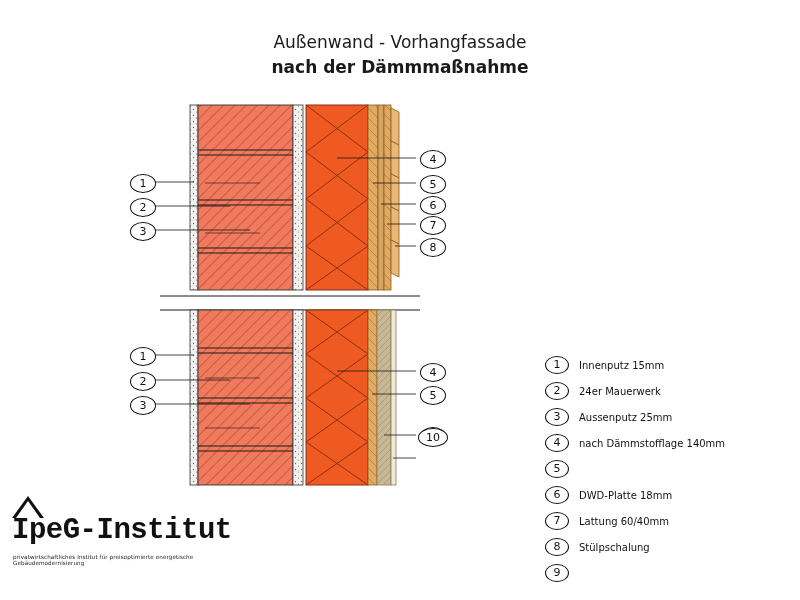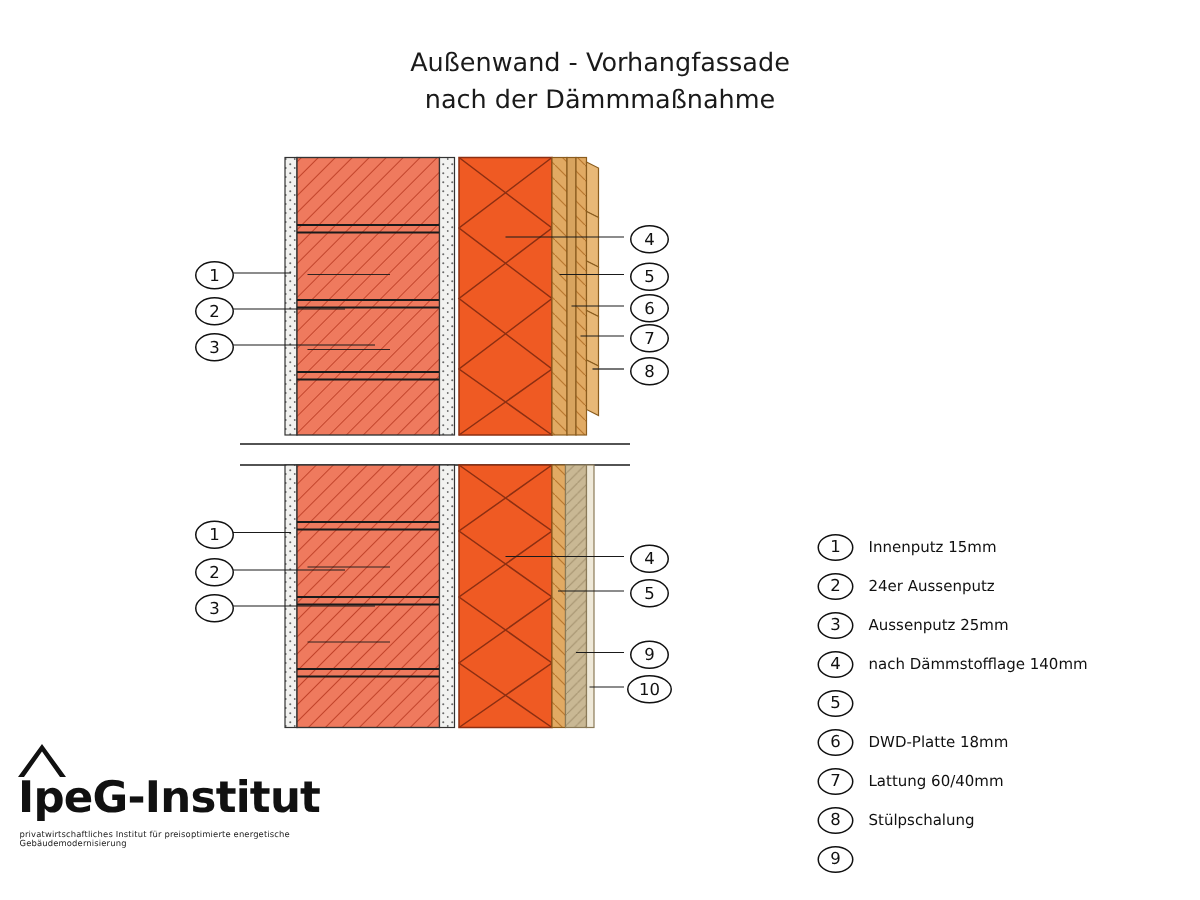--- a/index.html
+++ b/index.html
@@ -20,21 +20,21 @@
   #title {
     position: absolute;
     top: 30px;
     left: 0;
     width: 800px;
     text-align: center;
     font-size: 17px;
     color: #1a1a1a;
     line-height: 1.45;
   }
-  #title .line2 { display: block; }
+  #title .line2 { display: block; font-weight: bold; }
 
   
   #drawing {
     position: absolute;
     left: 0;
     top: 0;
     width: 800px;
     height: 600px;
   }
 
@@ -98,20 +98,21 @@
     height: 26px;
   }
   #logo-text {
     position: absolute;
     left: 4px;
     top: 20px;
     font-size: 29px;
     font-weight: bold;
     color: #111;
     letter-spacing: -0.5px;
+    font-family: Liberation Mono, monospace;
   }
   #logo-sub {
     position: absolute;
     left: 5px;
     top: 60px;
     font-size: 5.6px;
     color: #222;
     letter-spacing: 0.1px;
   }
 </style>
@@ -266,31 +267,31 @@
     <div class="bubble" style="left:420px; top:216px;">7</div>
     <div class="bubble" style="left:420px; top:238px;">8</div>
 
     
     <div class="bubble" style="left:130px; top:347px;">1</div>
     <div class="bubble" style="left:130px; top:372px;">2</div>
     <div class="bubble" style="left:130px; top:396px;">3</div>
     <div class="bubble" style="left:420px; top:363px;">4</div>
     <div class="bubble" style="left:420px; top:386px;">5</div>
     <div class="bubble" style="left:420px; top:427px;">9</div>
-    <div class="bubble" style="left:418px; top:450px; width:28px;">10</div>
+    <div class="bubble" style="left:418px; top:428px; width:28px;">10</div>
   </div>
 
   <div id="legend">
     <div class="legend-row">
       <div class="legend-num">1</div>
       <div class="legend-text">Innenputz 15mm</div>
     </div>
     <div class="legend-row">
       <div class="legend-num">2</div>
-      <div class="legend-text">24er Aussenputz</div>
+      <div class="legend-text">24er Mauerwerk</div>
     </div>
     <div class="legend-row">
       <div class="legend-num">3</div>
       <div class="legend-text">Aussenputz 25mm</div>
     </div>
     <div class="legend-row">
       <div class="legend-num">4</div>
       <div class="legend-text">nach Dämmstofflage 140mm</div>
     </div>
     <div class="legend-row">

